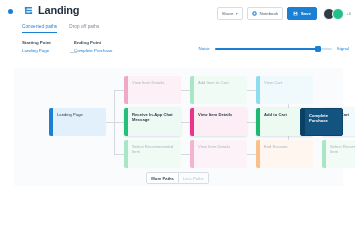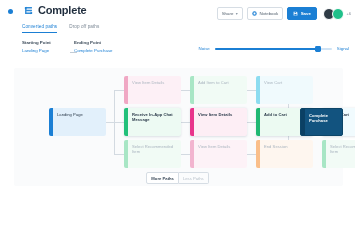--- a/index.html
+++ b/index.html
@@ -89,21 +89,21 @@
     <div class="brand-dot"></div>
 
     <div class="logo-wrap">
       <span>
         <svg class="logo-icon" viewBox="0 0 16 16">
           <path d="M3 3 H13 V5 H5 V7 H13 V9 H5 V11 H13 V13 H3 Z" fill="#1b7fd4" opacity="0.9"></path>
           <path d="M2 4.5 L5 2.5 L5 6.5 Z" fill="#1b7fd4"></path>
           <path d="M14 11.5 L11 9.5 L11 13.5 Z" fill="#1b7fd4"></path>
         </svg>
       </span>
-      <span class="app-title">Complete</span>
+      <span class="app-title">Landing</span>
     </div>
 
     <div class="tabs">
       <div class="tab active">Converted paths</div>
       <div class="tab">Drop off paths</div>
     </div>
 
     <div class="hdr-right">
       <div class="btn">
         <span>Share</span>

